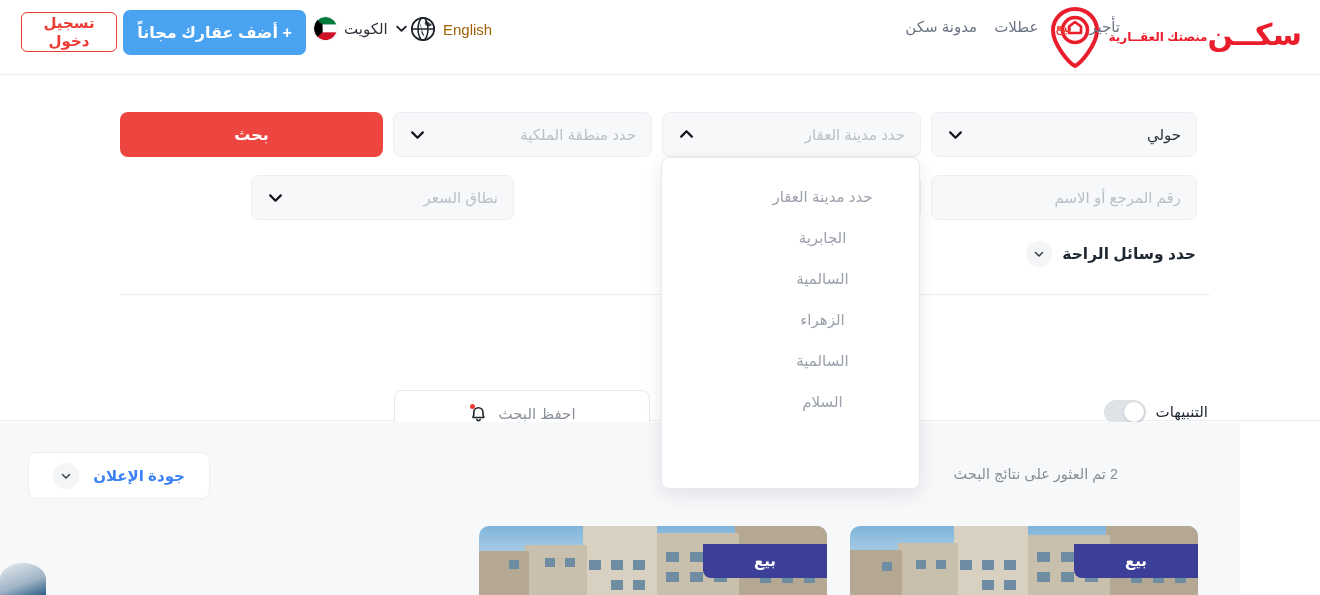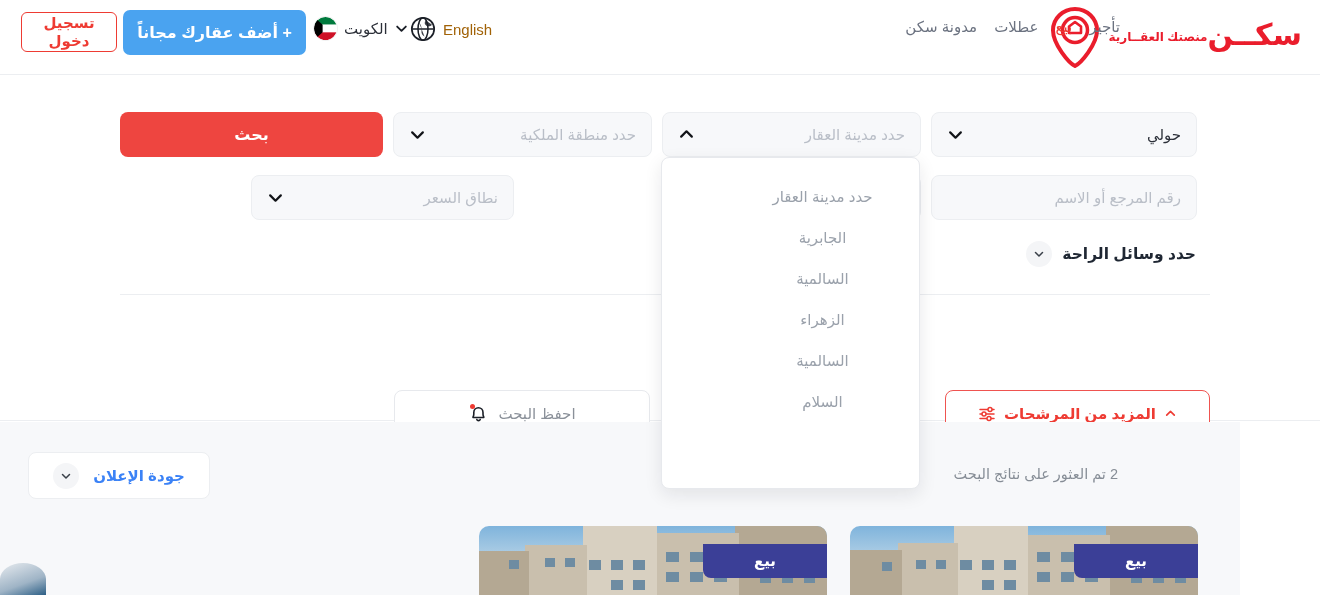--- a/index.html
+++ b/index.html
@@ -409,32 +409,20 @@
     <span class="lbl">احفظ البحث</span>
     <span class="bell-wrap">
       <svg viewBox="0 0 21 21">
         <path d="M5 14.5 c0-1 .8-1.4 .8-3.6 V9.4 c0-2.5 2-4.6 4.6-4.6 c2.6 0 4.6 2 4.6 4.6 v1.5 c0 2.2 .8 2.6 .8 3.6 z" fill="none" stroke="#1b1f27" stroke-width="1.6" stroke-linejoin="round"></path>
         <path d="M8.8 16.4 a1.8 1.8 0 0 0 3.4 0" fill="none" stroke="#1b1f27" stroke-width="1.6" stroke-linecap="round"></path>
       </svg>
       <span class="bell-dot"></span>
     </span>
   </div>
 
-  <div class="btn-more">
-    <svg class="chev-up-red" viewBox="0 0 12 12">
-      <path d="M2.5 7.5 L6 4 L9.5 7.5" fill="none" stroke="#ee3b33" stroke-width="1.5" stroke-linecap="round" stroke-linejoin="round"></path>
-    </svg>
-    <span class="lbl">المزيد من المرشحات</span>
-    <svg class="filter-icon" viewBox="0 0 18 18">
-      <path d="M2 4.5 H16 M2 9 H16 M2 13.5 H16" stroke="#ee3b33" stroke-width="1.5" stroke-linecap="round"></path>
-      <circle cx="12" cy="4.5" r="2" fill="#fff" stroke="#ee3b33" stroke-width="1.5"></circle>
-      <circle cx="6" cy="9" r="2" fill="#fff" stroke="#ee3b33" stroke-width="1.5"></circle>
-      <circle cx="11" cy="13.5" r="2" fill="#fff" stroke="#ee3b33" stroke-width="1.5"></circle>
-    </svg>
-  </div>
 </div>
 
 <div class="dropdown">
 
   <div class="dd-list">
     <div class="dd-item">
         <span>حدد مدينة العقار</span>
       </div>
     <div class="dd-item">
         <span>الجابرية</span>

